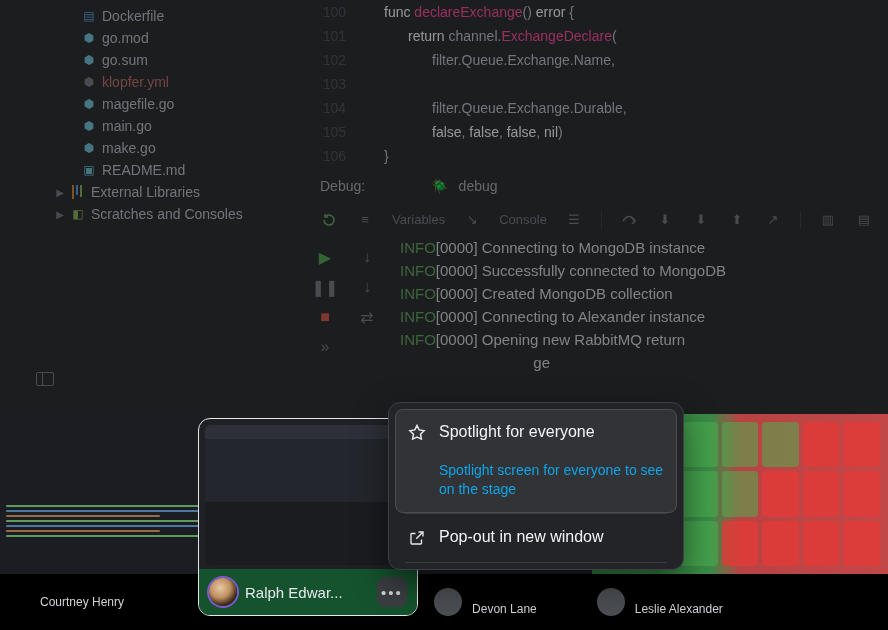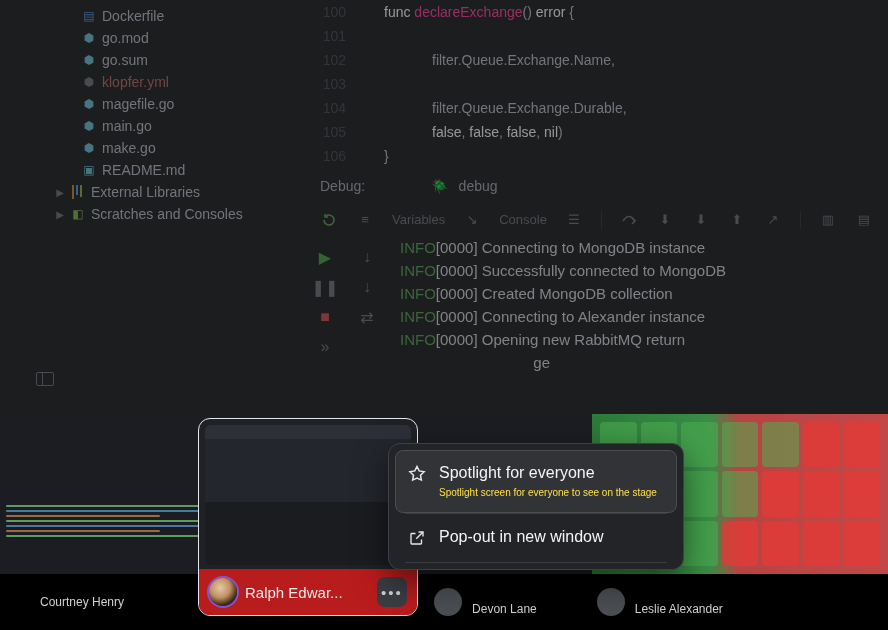--- a/index.html
+++ b/index.html
@@ -50,32 +50,32 @@
   .cell.g{background:rgba(76,175,80,.55)}
   .cell.r{background:rgba(229,57,53,.75)}
   .participants{position:absolute;left:0;right:0;bottom:0;height:56px;background:#000;display:flex;align-items:center;padding:0 16px;gap:60px}
   .p{display:flex;align-items:flex-end;gap:10px;color:#cfd2d6;font-size:12px;cursor:pointer}
   .avatar{width:28px;height:28px;border-radius:50%;background:#4a4d52}
   .avatar.ring{box-shadow:0 0 0 2px #7f56d9}
   .avatar.img{background:radial-gradient(circle at 40% 35%,#e6c8a8 0%,#c09060 40%,#3a2818 70%)}
   .active-card{position:absolute;left:198px;bottom:14px;width:220px;height:198px;background:#1f2125;border:1.5px solid #e6e7ea;border-radius:12px;overflow:hidden;z-index:14}
   .ac-preview{position:absolute;top:6px;left:6px;right:6px;height:140px;border-radius:6px;background:#24272d;overflow:hidden}
   .ac-preview .mini{position:absolute;inset:0;background:linear-gradient(180deg,#2d3038 0 10%,#23262c 10% 55%,#1a1c20 55% 100%);font-size:3px}
-  .ac-bottom{position:absolute;left:0;right:0;bottom:0;height:46px;display:flex;align-items:center;padding:0 10px;gap:8px;background:#b91c1c}
+  .ac-bottom{position:absolute;left:0;right:0;bottom:0;height:46px;display:flex;align-items:center;padding:0 10px;gap:8px;background:#14532d}
   .more-btn{width:30px;height:30px;border-radius:8px;background:#3a3d42;color:#d0d2d6;display:flex;align-items:center;justify-content:center;font-size:15px;letter-spacing:2px;cursor:pointer}
   .ac-name{color:#e8e9ec;font-size:15px;white-space:nowrap;overflow:hidden;text-overflow:ellipsis;flex:1}
 
   
   .menu{position:absolute;left:388px;bottom:60px;width:296px;background:#222427;border:1px solid #3d4046;border-radius:12px;padding:6px;z-index:20;box-shadow:0 12px 32px rgba(0,0,0,.5)}
   .menu-item{display:flex;gap:12px;padding:14px 12px;border-radius:8px;align-items:flex-start;cursor:pointer}
   .menu-item.hover{background:#313337;border:1px solid #4a4d52;padding:13px 11px}
   .mi-icon{width:20px;height:20px;flex-shrink:0;color:#e6e7ea;display:flex;align-items:center;justify-content:center}
-  .mi-text{display:flex;flex-direction:column;gap:4px}
+  .mi-text{display:flex;flex-direction:column;gap:20px}
   .mi-title{color:#f3f4f6;font-size:16px}
-  .mi-sub{color:#fde047;font-size:10px;line-height:1.35}
+  .mi-sub{color:#0ea5e9;font-size:14px;line-height:1.35}
   .menu-sep{height:1px;background:#3a3d42;margin:0 10px}
 
   
   .code-lines{position:absolute;left:6px;top:55%;right:10px}
   .code-lines div{height:2px;margin:3px 0;border-radius:1px}
   .cl1{background:#5d9c5d;width:70%}
   .cl2{background:#4a78a0;width:85%}
   .cl3{background:#9a6a46;width:55%}
 </style>
 </head>
@@ -132,20 +132,21 @@
       </div>
   </div>
 
   <div class="editor">
     <div class="line">
         <span class="lnum">100</span>
         <span class="plain" style="padding-left:24px"><span class="kw">func </span><span class="fn">declareExchange</span><span class="plain">() </span><span class="kw">error</span><span class="plain"> {</span></span>
       </div>
     <div class="line">
         <span class="lnum">101</span>
+        <span style="padding-left:48px"><span class="kw">return </span><span class="plain">channel.</span><span class="fn">ExchangeDeclare</span><span class="plain">(</span></span>
       </div>
     <div class="line">
         <span class="lnum">102</span>
         <span class="plain" style="padding-left:72px">filter.Queue.Exchange.Name,</span>
       </div>
     <div class="line">
         <span class="lnum">103</span>
       </div>
     <div class="line">
         <span class="lnum">104</span>

